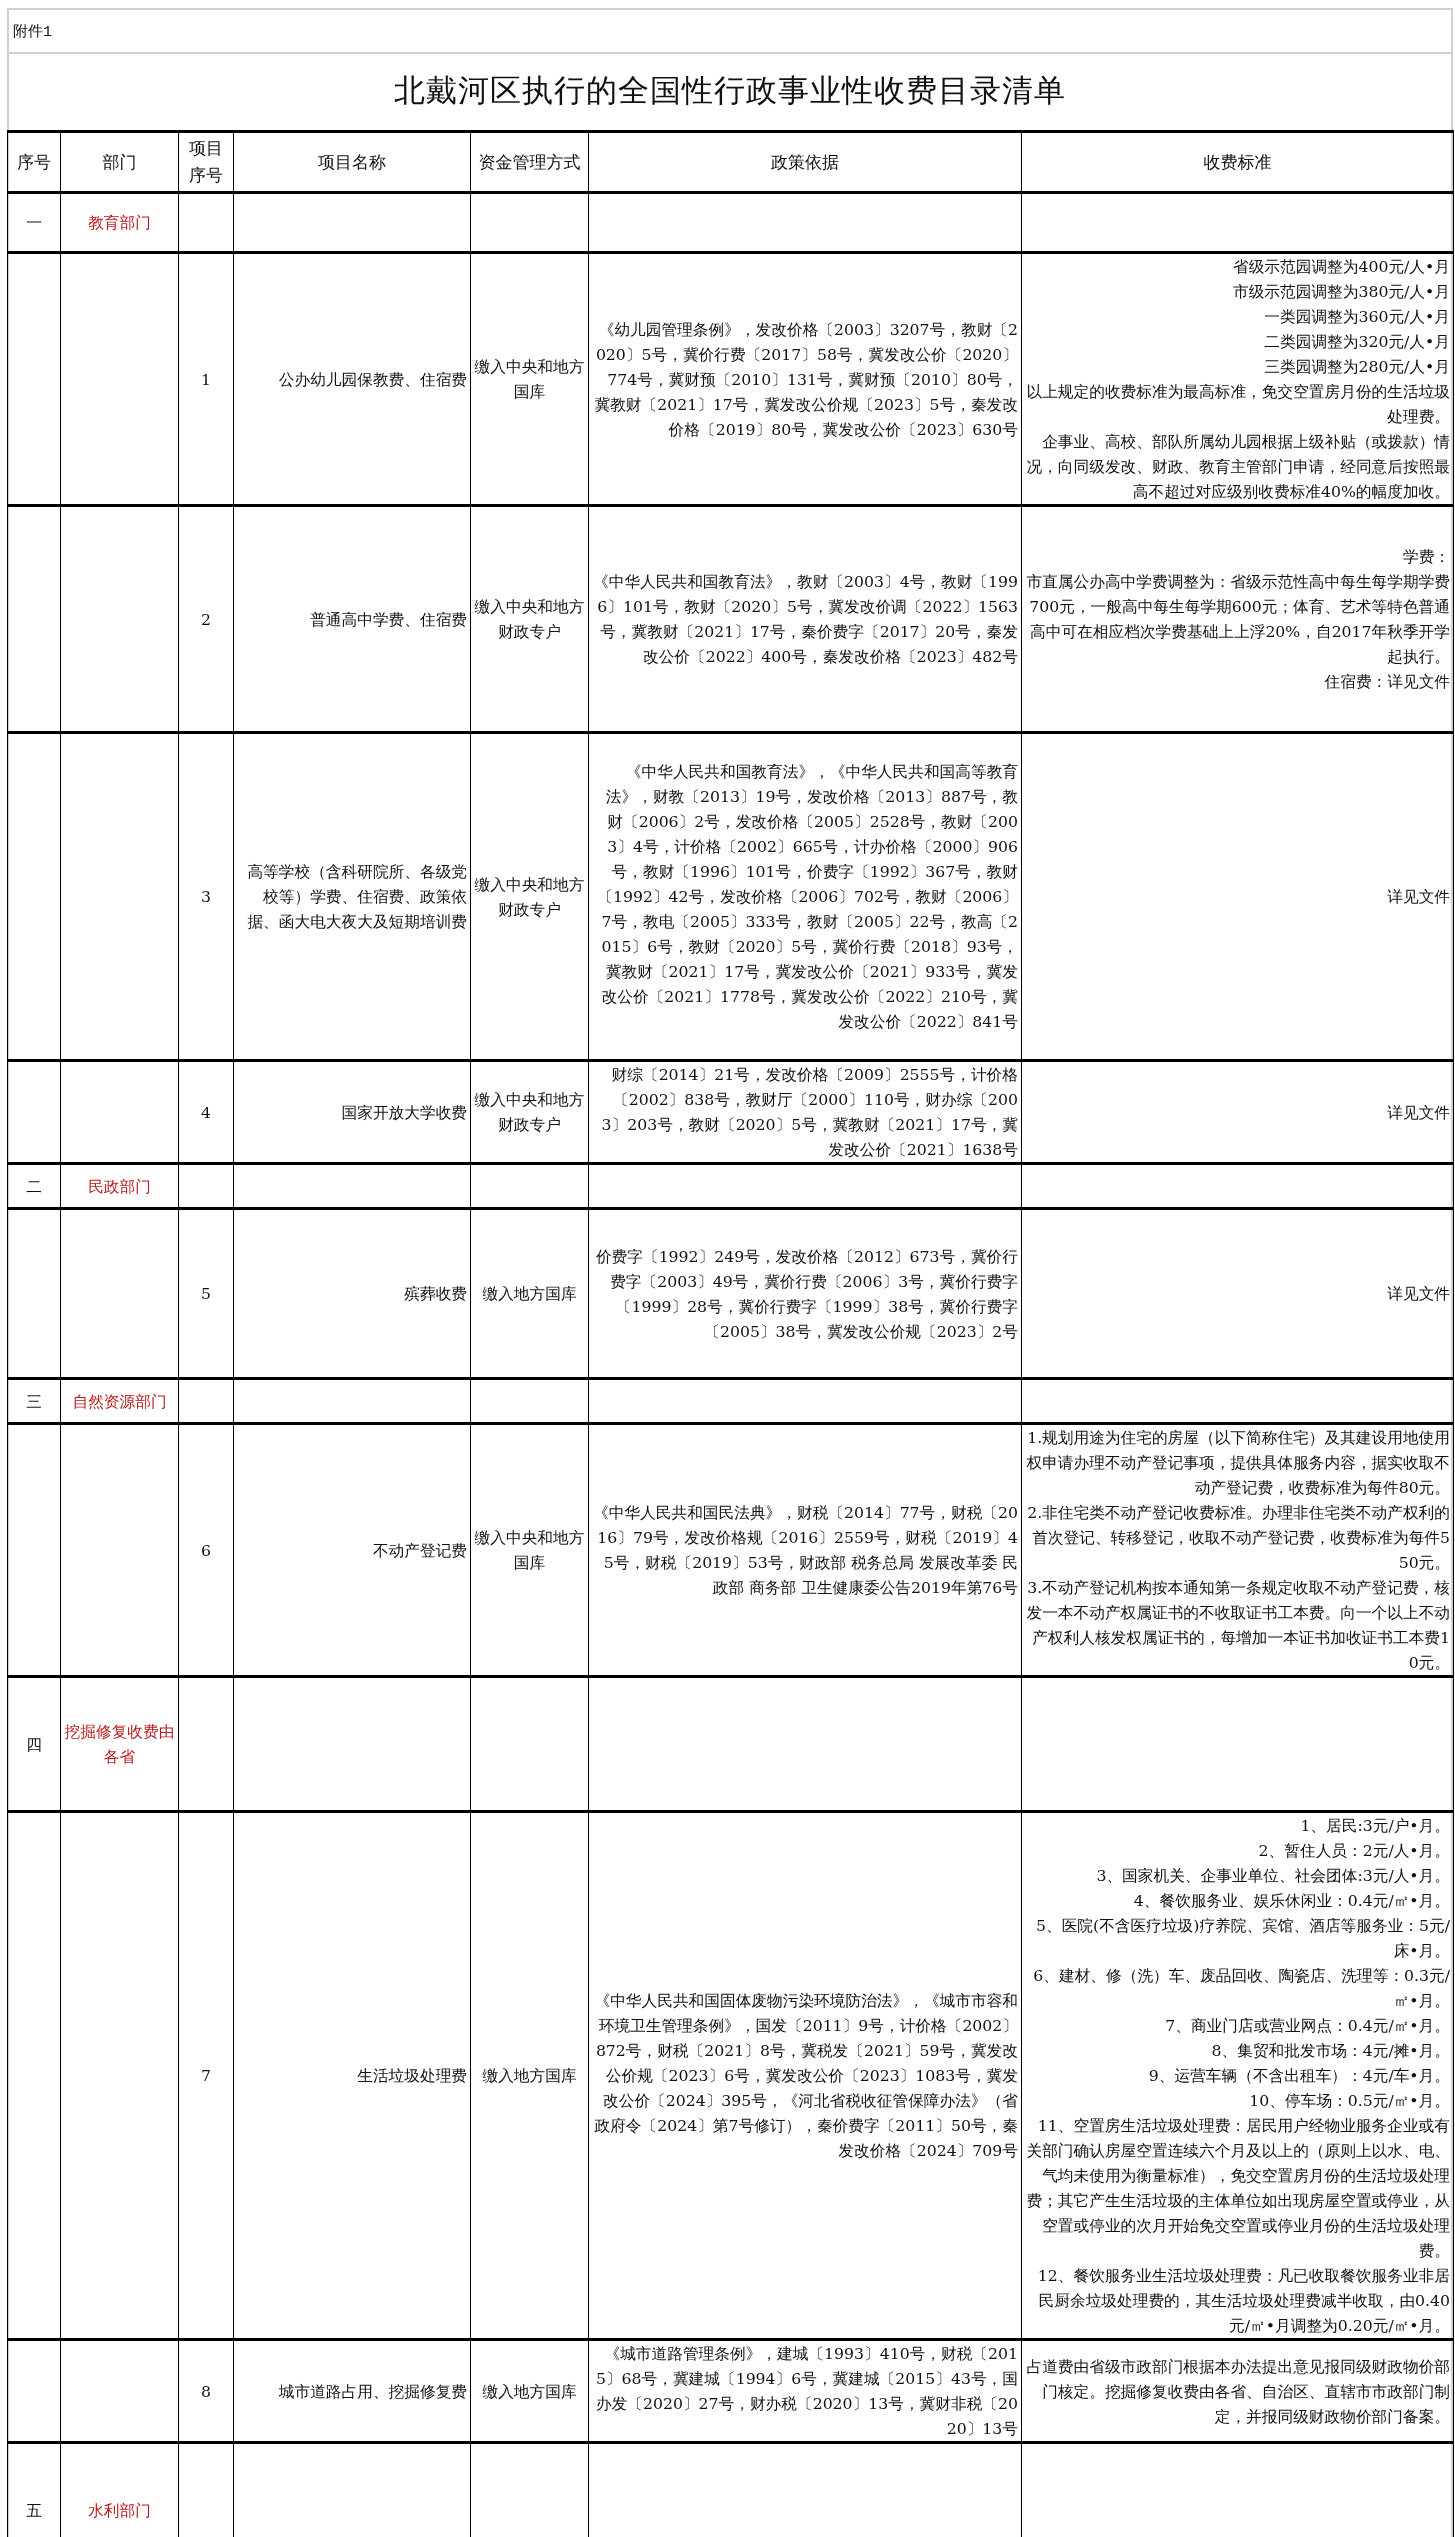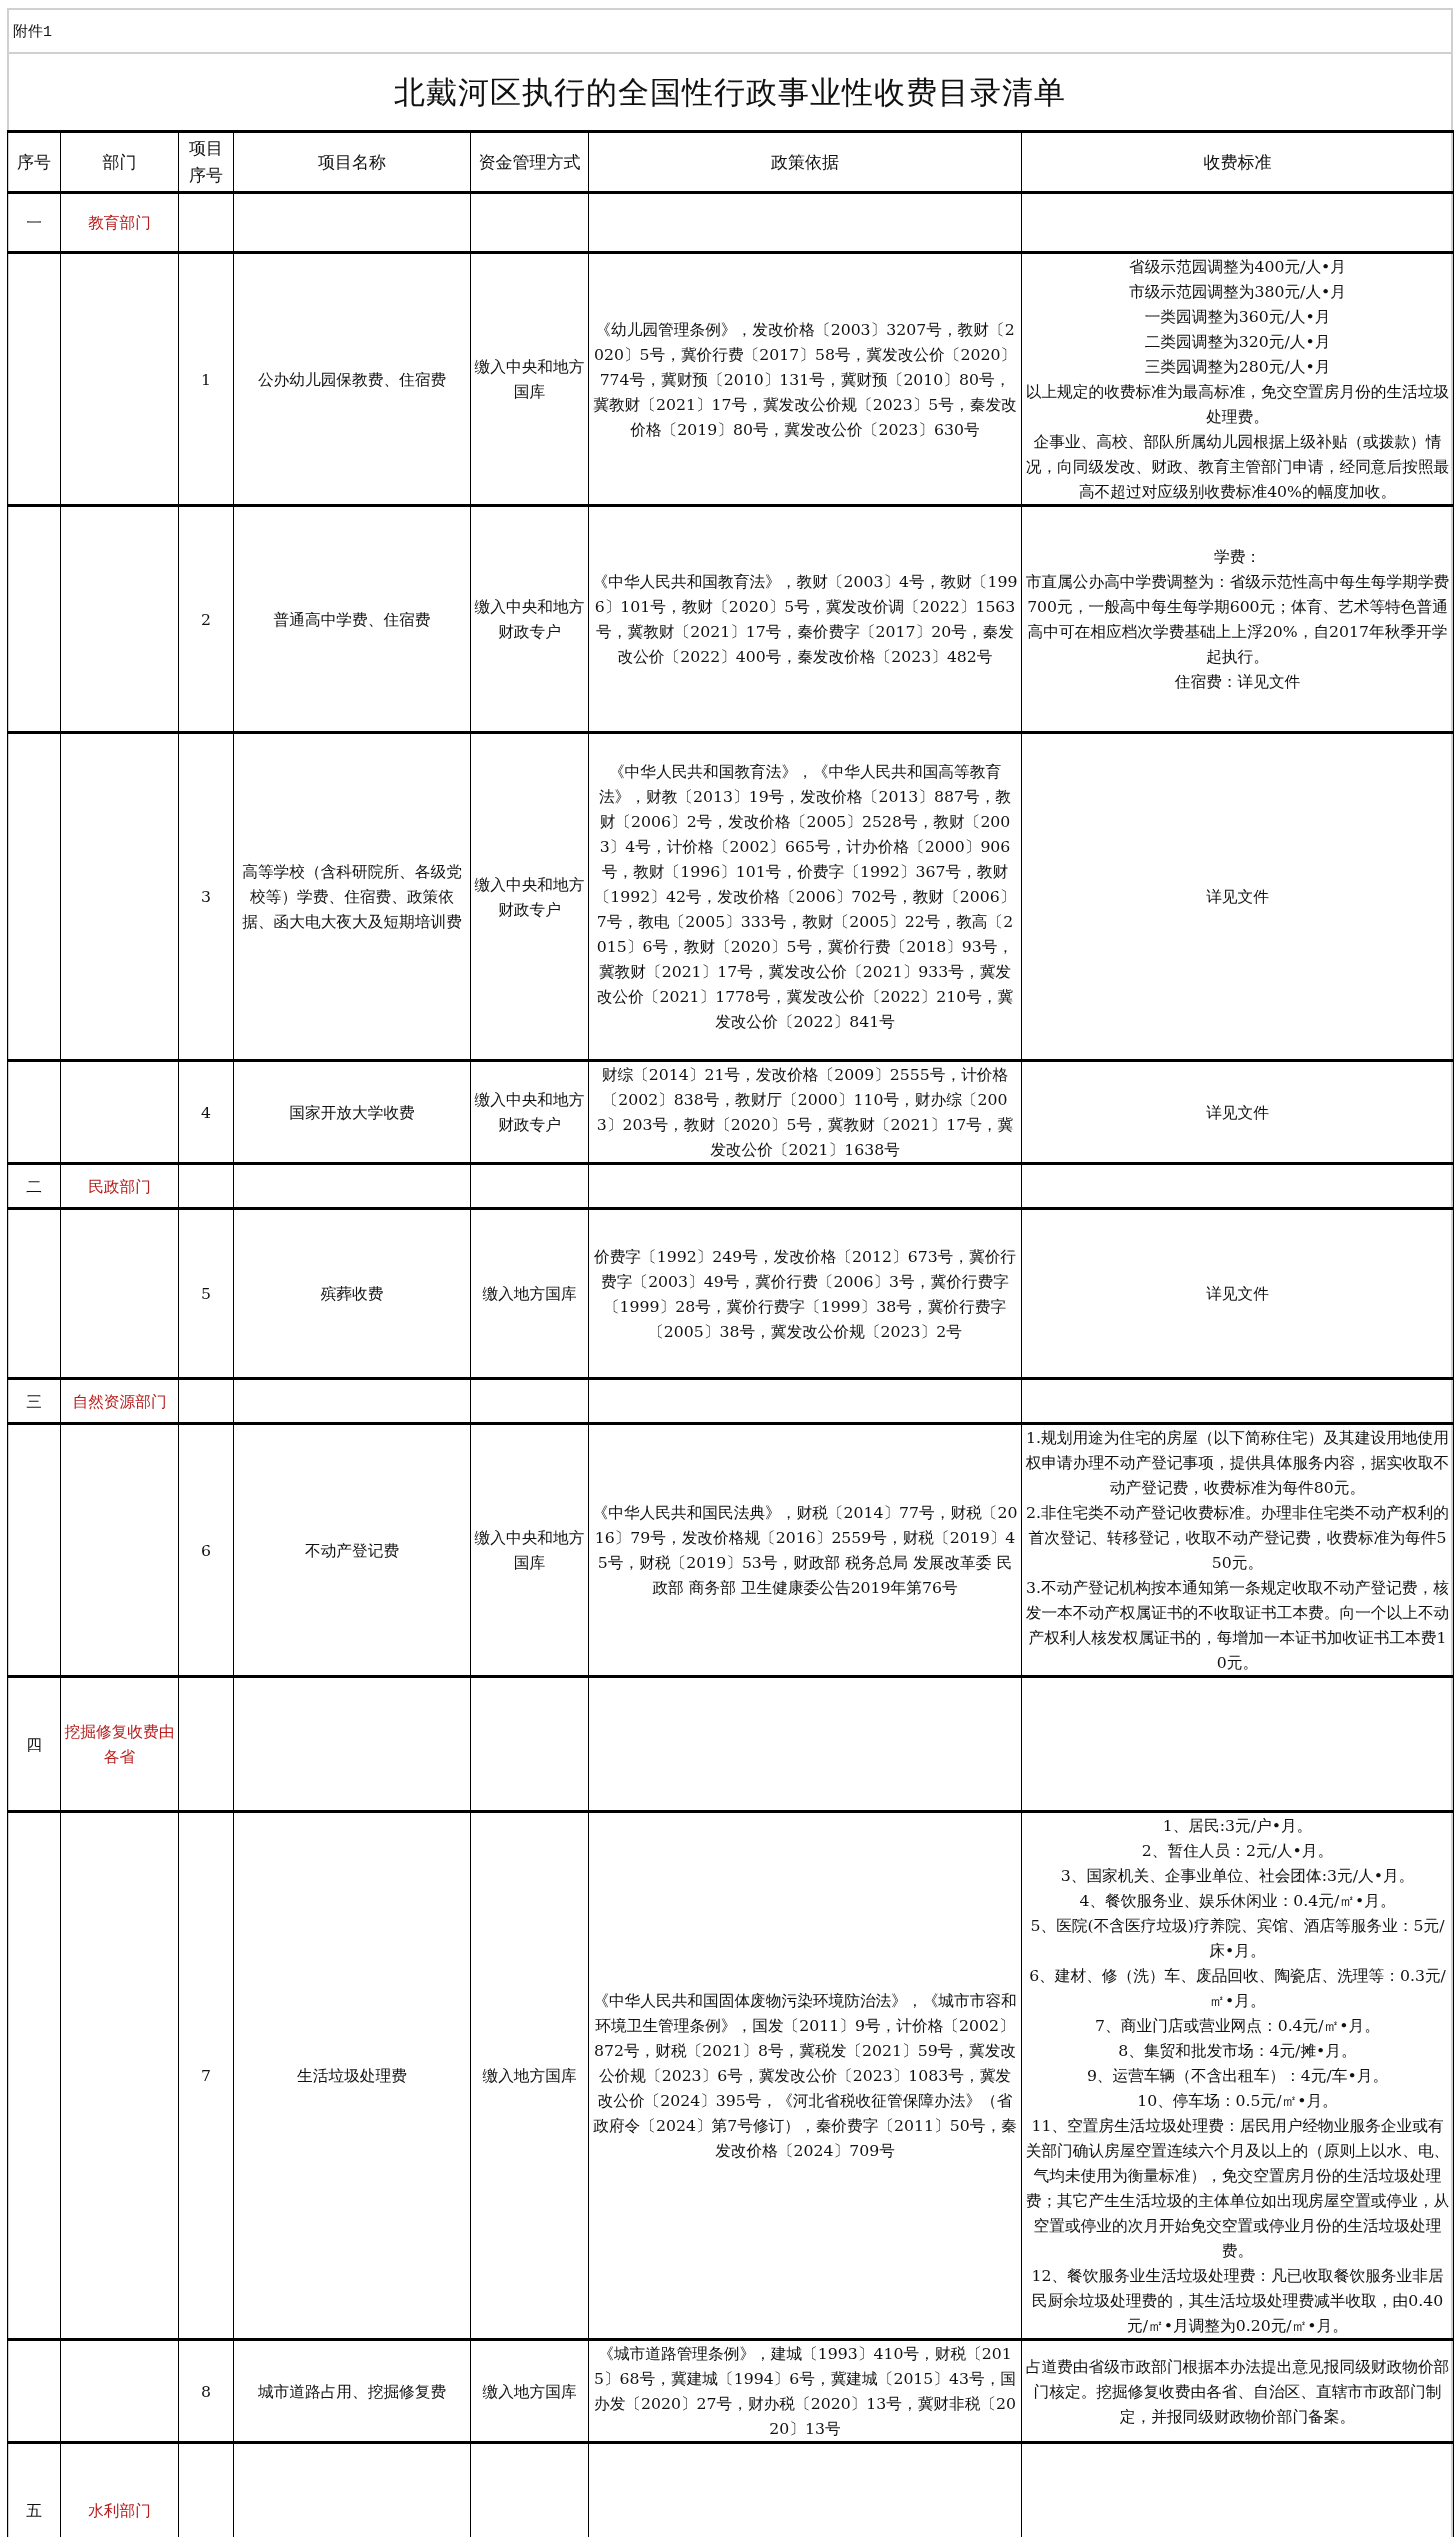--- a/index.html
+++ b/index.html
@@ -4,31 +4,31 @@
 <style>
   html, body { margin:0; padding:0; background:#ffffff; }
   body { width:1456px; height:3790px; position:relative; overflow:hidden;
          font-family: "DejaVu Serif", "Liberation Serif", serif; color:#111; }
   .sheet { position:absolute; left:7px; top:8px; width:1446px; height:3710px;
            border:2px solid #d0d0d0; box-sizing:border-box; background:#fff; }
   .attach { position:absolute; left:13px; top:18px; font-family:Liberation Mono, monospace;
             font-size:15px; line-height:30px; }
   .attach-rule { position:absolute; left:7px; top:52px; width:1446px; height:2px; background:#d0d0d0; }
   .title { position:absolute; left:7px; top:56px; width:1446px; height:74px;
-           text-align:center; font-family:Liberation Serif, serif;
+           text-align:center; font-family:Liberation Mono, monospace;
            font-size:31px; line-height:74px; letter-spacing:1px; }
   table.fees { position:absolute; left:7px; top:130px; width:1446px; border-collapse:collapse;
                table-layout:fixed; }
   table.fees td, table.fees th { border-left:1px solid #000; border-right:1px solid #000;
                border-top:3px solid #000; border-bottom:3px solid #000;
                padding:0 3px; vertical-align:middle; font-size:15.7px; line-height:25px;
                font-weight:normal; word-break:break-all; }
   table.fees th { font-family:"DejaVu Sans","Liberation Sans",sans-serif; font-size:17px; line-height:27px; text-align:center; }
   td.c { text-align:center; }
-  td.l { text-align:center; }
+  td.l { text-align:right; }
   .dept-name { font-family:"DejaVu Sans","Liberation Sans",sans-serif; color:#b91c1c; }
   .fee-line { display:block; }
 </style>
 </head>
 <body>
 
 <div class="sheet"></div>
 <div class="attach">附件1</div>
 <div class="attach-rule"></div>
 <div class="title">北戴河区执行的全国性行政事业性收费目录清单</div>

